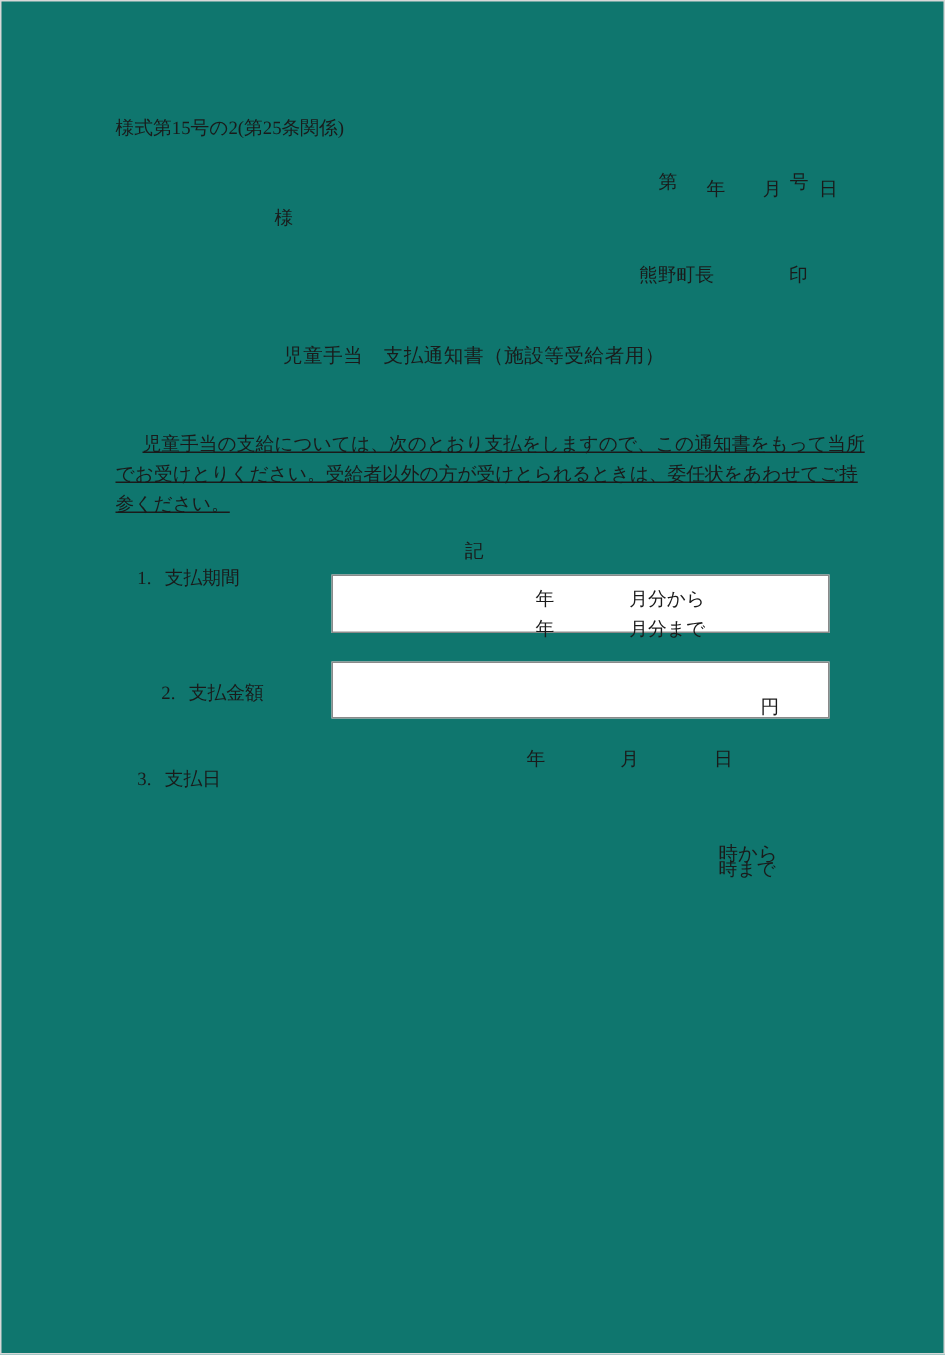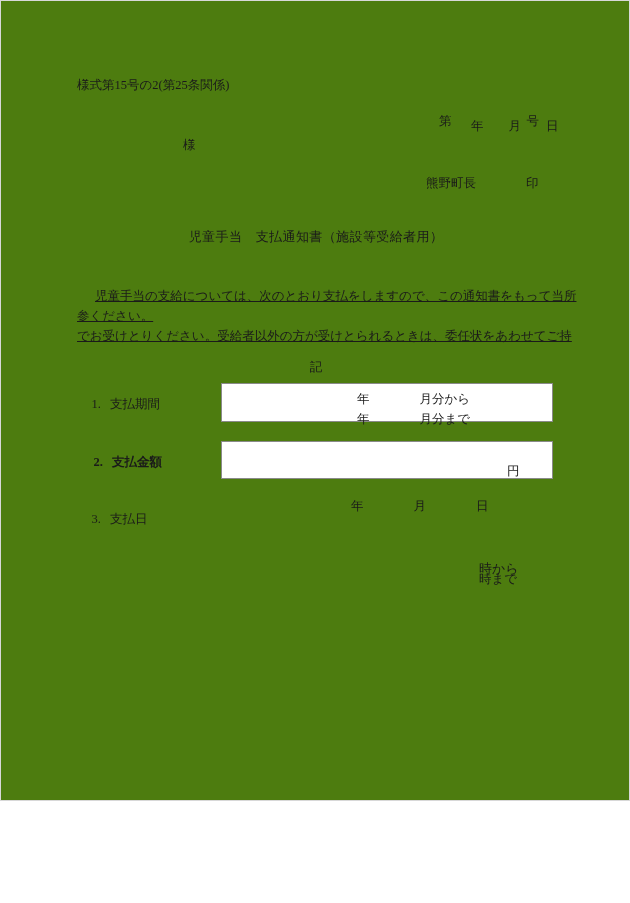--- a/index.html
+++ b/index.html
@@ -8,22 +8,22 @@
     padding: 0;
     background: #ffffff;
   }
   body {
     font-family: "Liberation Serif", "DejaVu Serif", serif;
     color: #1a1a1a;
   }
   .page {
     position: relative;
     width: 630px;
-    height: 801px;
-    background: #4d7c0f;
+    height: 903px;
+    background: #0f766e;
     border: 1px solid #d8d8d8;
     box-sizing: border-box;
     overflow: hidden;
   }
   .t {
     position: absolute;
     white-space: pre;
     line-height: 1.0;
   }
 
@@ -58,22 +58,22 @@
   
   #ki-marker {
     left: 0; top: 360px;
     width: 630px;
     text-align: center;
     font-size: 12.5px;
   }
 
   
   .item-label { font-size: 12.5px; }
-  #item-1-label { left: 78px; top: 384px; }
-  #item-2-label { left: 80px; top: 442px; font-weight: bold; }
+  #item-1-label { left: 78px; top: 365px; }
+  #item-2-label { left: 94px; top: 442px; }
   #item-3-label { left: 78px; top: 499px; }
   .item-label .num { margin-right: 9px; }
 
   
   .field-box {
     position: absolute;
     border: 1px solid #8a8a8a;
     box-sizing: border-box;
     background: #ffffff;
     padding-left: 24px;
@@ -103,22 +103,22 @@
   <div class="t" id="date-line">年　　月　　日</div>
 
   <div class="t" id="addressee-honorific">様</div>
 
   <div class="t" id="issuer-line">熊野町長　　　　印</div>
 
   <div class="t" id="doc-title">児童手当　支払通知書（施設等受給者用）</div>
 
   <div class="t" id="body-paragraph">
     <span class="line">児童手当の支給については、次のとおり支払をしますので、この通知書をもって当所</span>
+    <span class="line">でお受けとりください。受給者以外の方が受けとられるときは、委任状をあわせてご持</span>
     <span class="line">参ください。</span>
-    <span class="line">でお受けとりください。受給者以外の方が受けとられるときは、委任状をあわせてご持</span>
   </div>
 
   <div class="t" id="ki-marker">記</div>
 
   <div class="t item-label" id="item-1-label">
     <span class="num">1.</span><span>支払期間</span>
   </div>
 
   <div class="field-box" id="period-box">
     <span class="box-line" id="period-line-from">年　　　　月分から</span>

